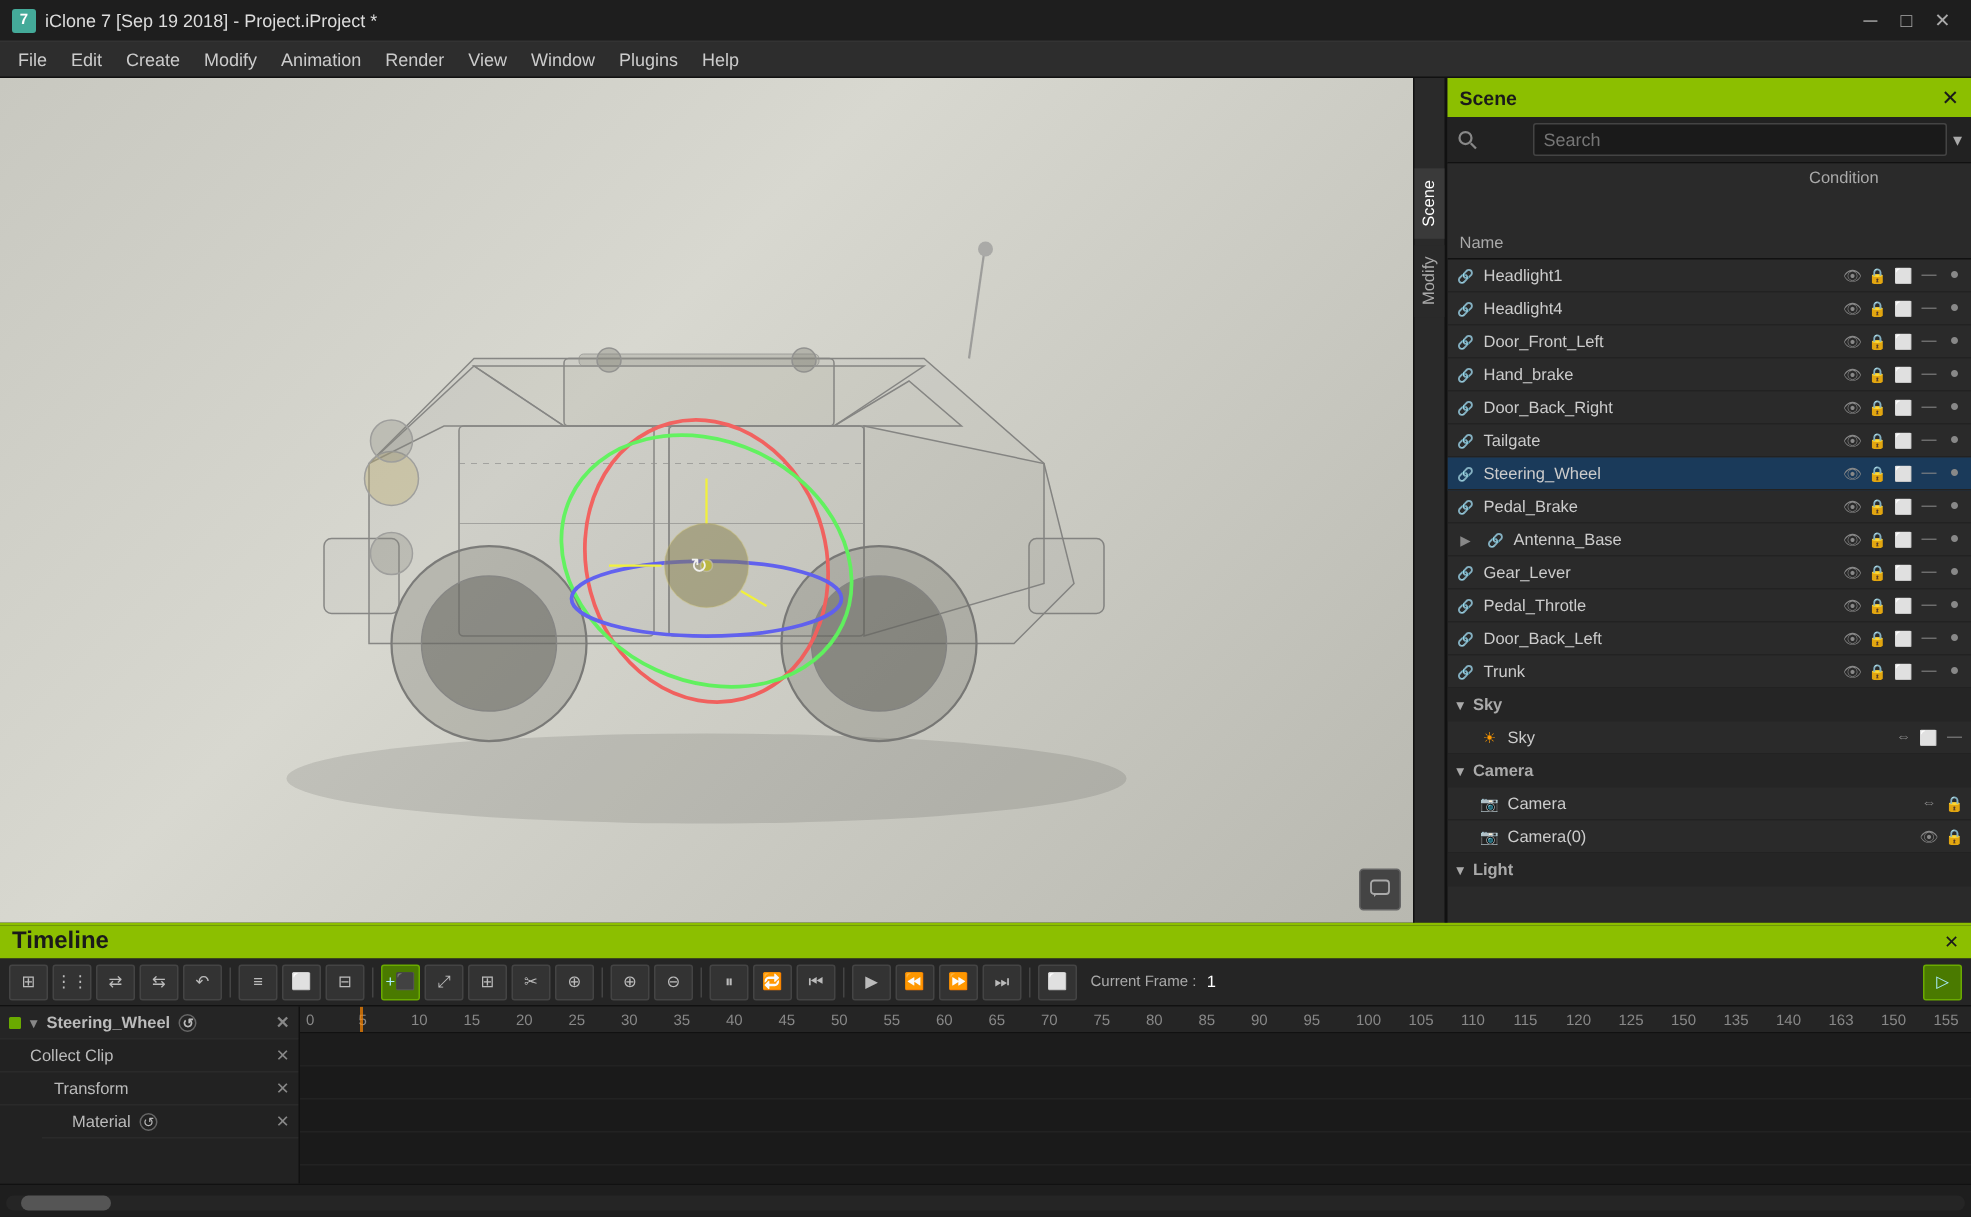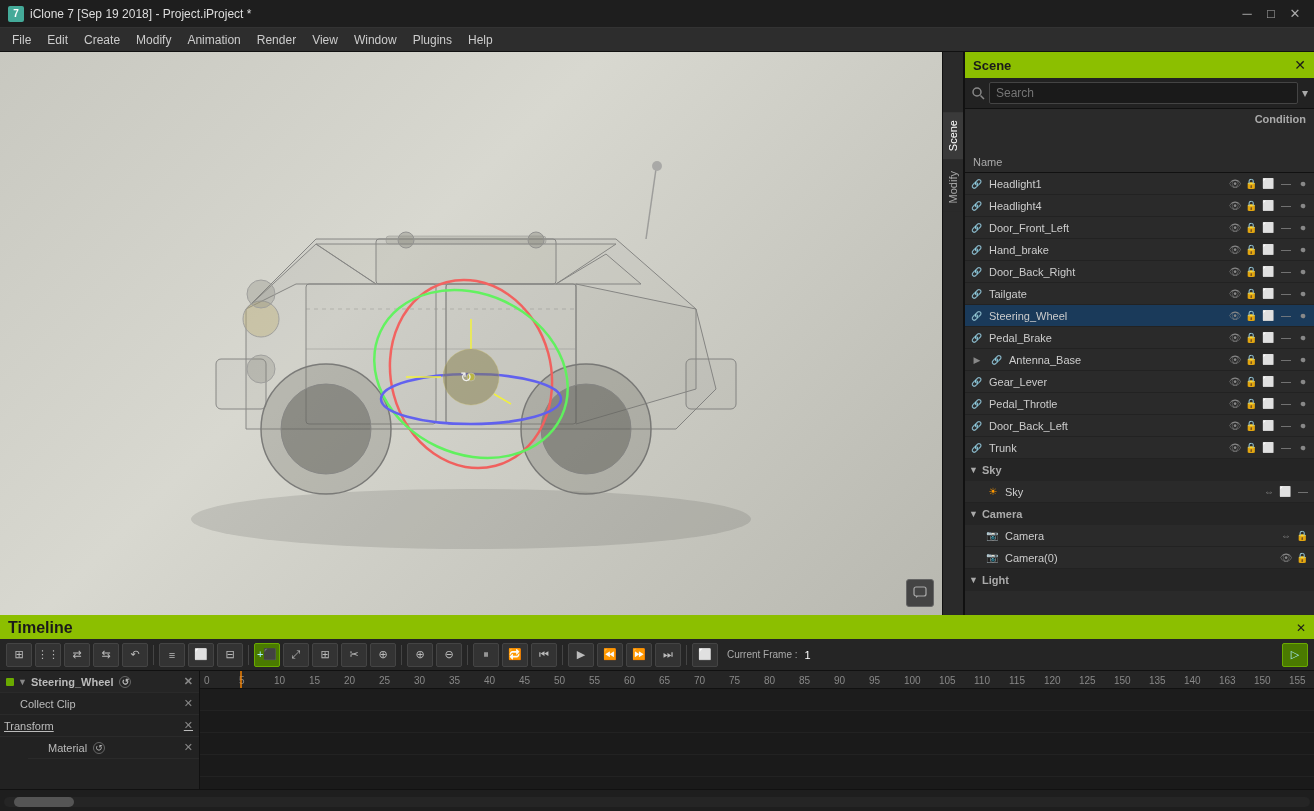--- a/index.html
+++ b/index.html
@@ -32,26 +32,26 @@
     .side-tab { writing-mode: vertical-rl; transform: rotate(180deg); padding: 8px 4px; color: #aaa; cursor: pointer; font-size: 11px; background: #2a2a2a; border: none; }
     .side-tab.active { background: #3a3a3a; color: #fff; }
 
     
     #scene-panel { width: 350px; background: #2a2a2a; border-left: 1px solid #111; display: flex; flex-direction: column; }
     #scene-panel-header { background: #8cbf00; height: 26px; display: flex; align-items: center; justify-content: space-between; padding: 0 8px; }
     #scene-panel-title { color: #1a1a1a; font-weight: bold; font-size: 13px; }
     #scene-panel-close { color: #1a1a1a; cursor: pointer; font-size: 14px; }
 
     #scene-search { padding: 4px 6px; background: #222; border-bottom: 1px solid #111; display: flex; align-items: center; gap: 4px; }
-    #scene-search input { flex: 1; background: #1a1a1a; border: 1px solid #444; color: #ccc; padding: 3px 6px; font-size: 12px; outline: none; border-radius: 2px; }
+    #scene-search input { flex: 1; background: #1a1a1a; border: 1px solid #444; color: #ccc; padding: 3px 6px; font-size: 12px; outline: none; border-radius: 2px; margin-left: 33px; }
     #scene-search-arrow { color: #aaa; cursor: pointer; font-size: 12px; }
 
     #scene-table-header { display: flex; padding: 4px 8px; background: #2a2a2a; border-bottom: 1px solid #111; color: #aaa; font-size: 11px; }
     #scene-table-header .col-name { flex: 1; margin-top: 43px; }
-    #scene-table-header .col-cond { width: 100px; text-align: right; font-weight: bold; }
+    #scene-table-header .col-cond { width: 100px; text-align: left; }
 
     #scene-list { flex: 1; overflow-y: auto; }
     #scene-list::-webkit-scrollbar { width: 6px; }
     #scene-list::-webkit-scrollbar-track { background: #1a1a1a; }
     #scene-list::-webkit-scrollbar-thumb { background: #555; }
 
     .scene-item { display: flex; align-items: center; height: 22px; padding: 0 4px; cursor: pointer; border-bottom: 1px solid #222; }
     .scene-item.selected { background: #1a3a5a; }
     .scene-item .item-icon { width: 16px; height: 14px; margin-right: 4px; display: flex; align-items: center; justify-content: center; }
     .scene-item .item-name { flex: 1; font-size: 11px; color: #ccc; }
@@ -495,21 +495,21 @@
         <span style="width:8px;height:8px;background:#6aaa00;border-radius:1px;margin-right:4px;"></span>
         <span class="track-collapse">▼</span>
         <span>Steering_Wheel</span>
         <span class="track-check" style="margin-left:6px;font-size:9px;">↺</span>
         <span class="track-close">✕</span>
       </div>
       <div class="track-item" style="padding-left:20px;">
         <span>Collect Clip</span>
         <span class="track-close">✕</span>
       </div>
-      <div class="track-item" style="padding-left:4px;text-decoration:underline;">
+      <div class="track-item" style="padding-left:36px;">
         <span>Transform</span>
         <span class="track-close">✕</span>
       </div>
       <div class="track-item" style="padding-left:20px;margin-left:28px;">
         <span>Material</span>
         <span class="track-check" style="margin-left:6px;font-size:9px;">↺</span>
         <span class="track-close">✕</span>
       </div>
     </div>
 

